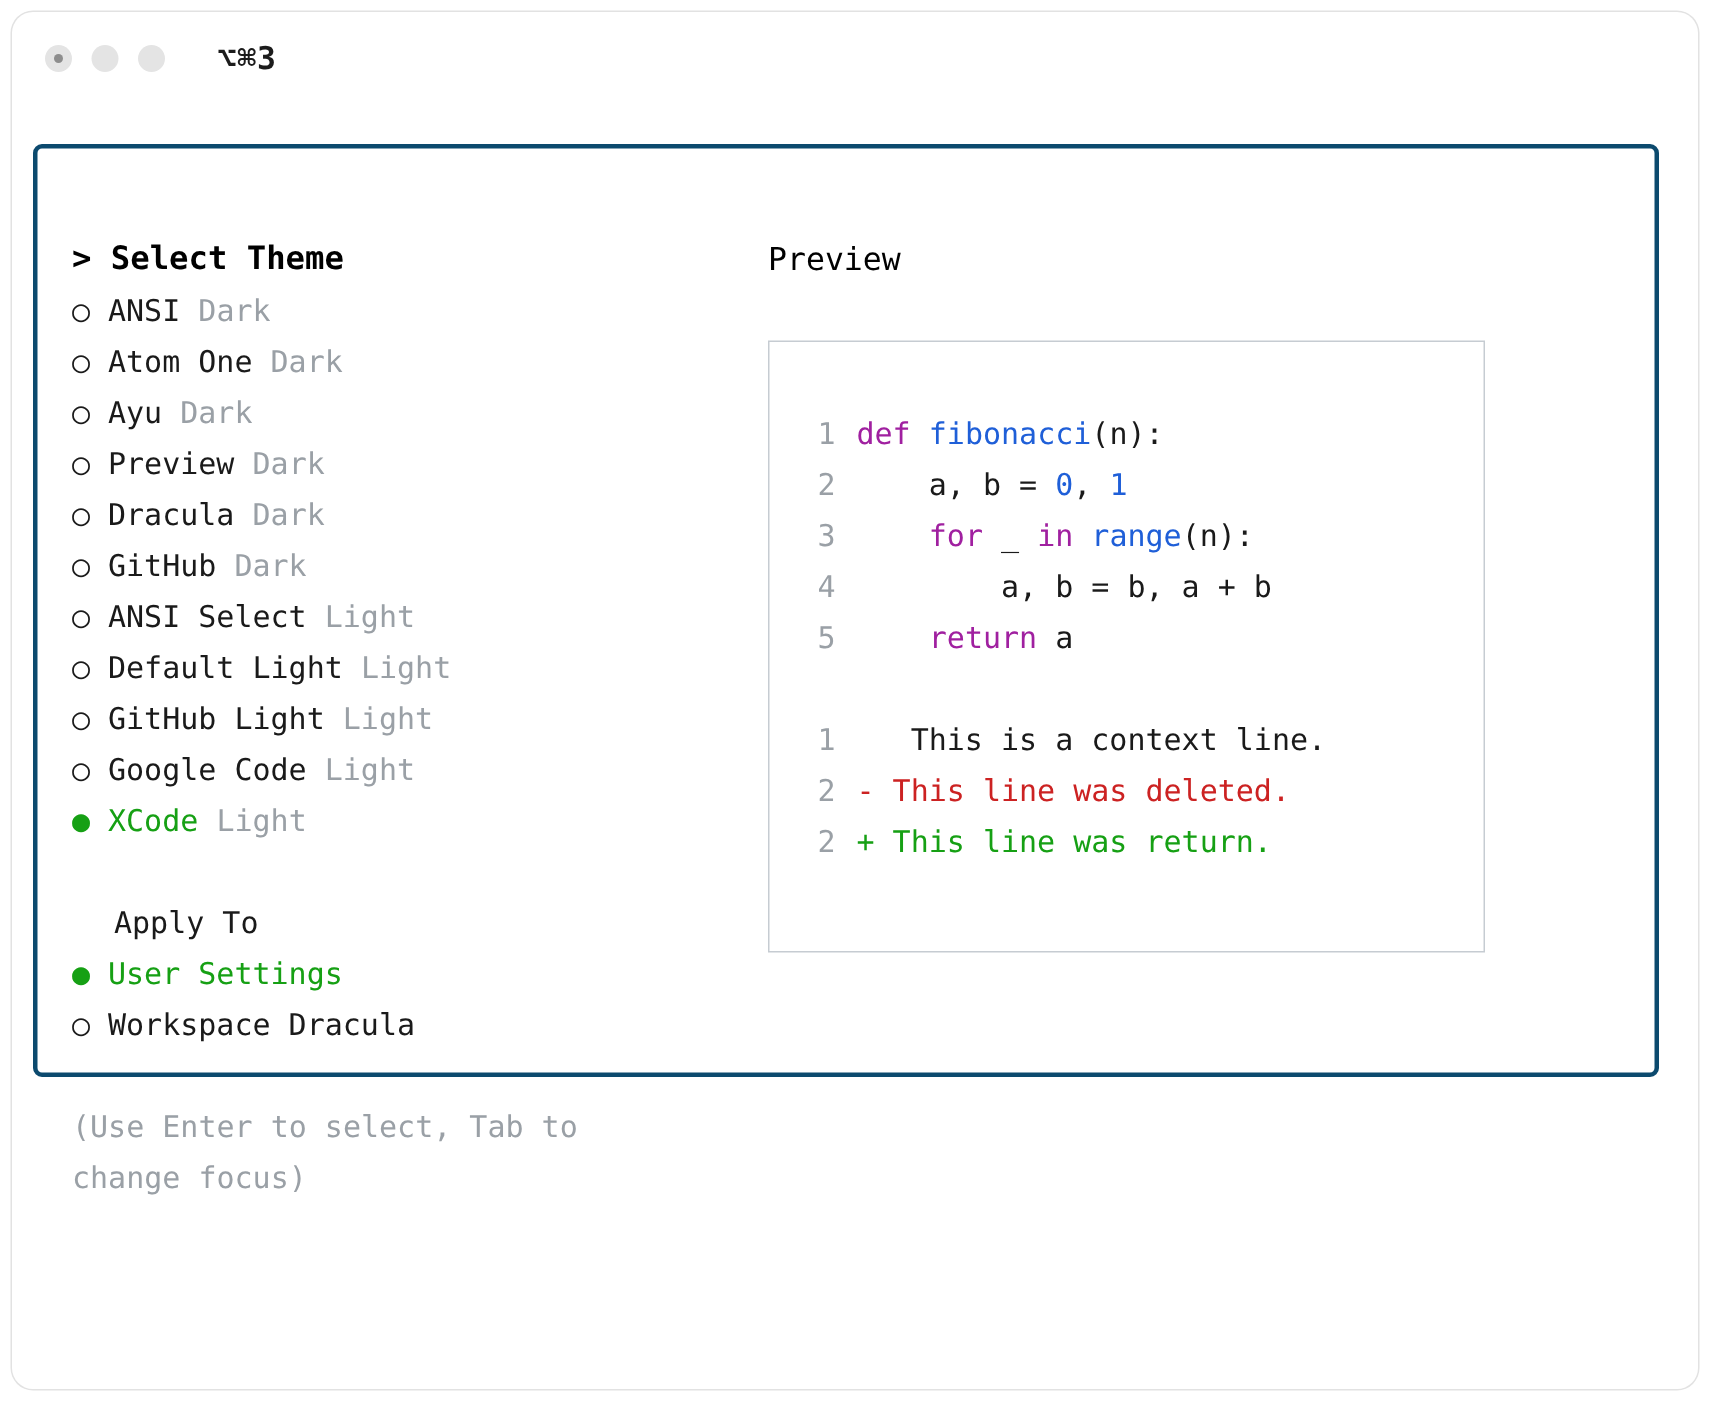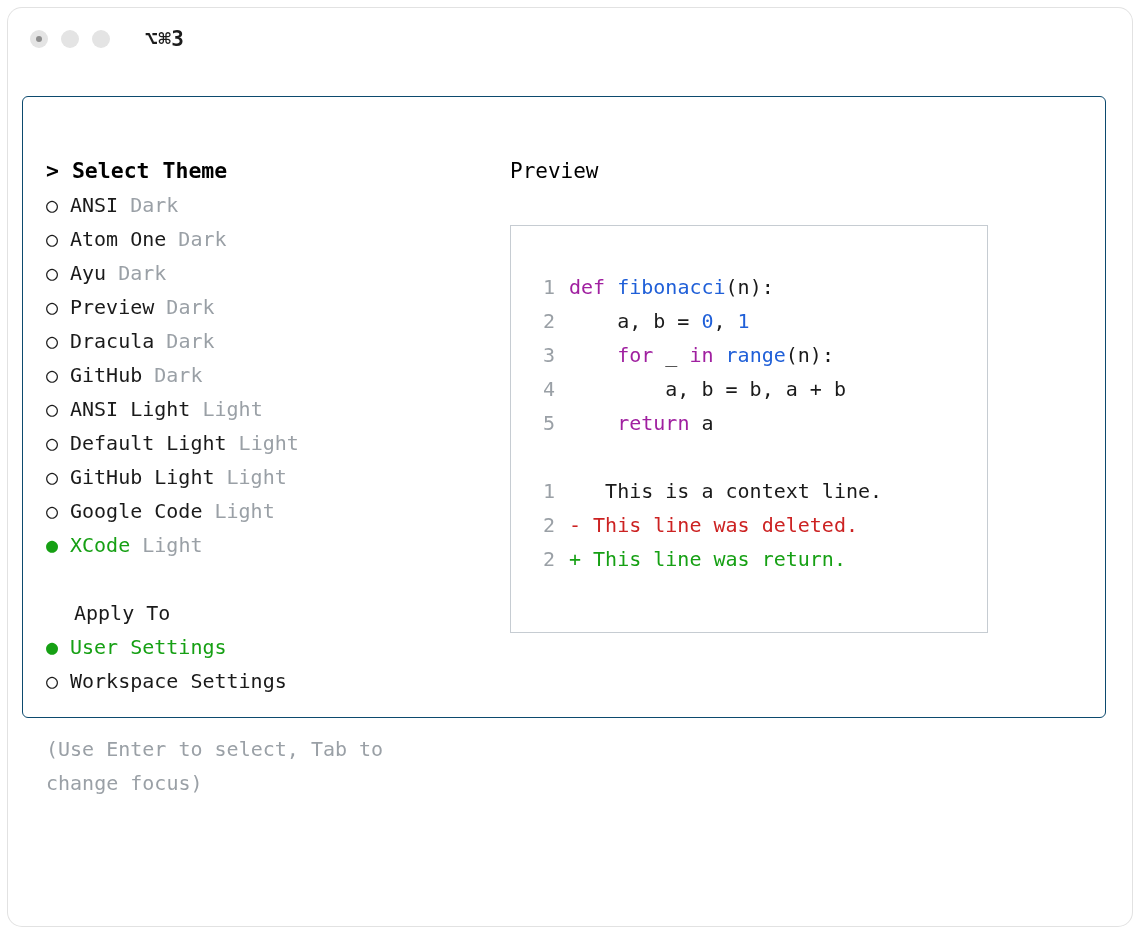--- a/index.html
+++ b/index.html
@@ -53,21 +53,21 @@
     font-weight: bold;
     color: #1c1c1c;
     letter-spacing: 0.5px;
   }
   .panel {
     position: absolute;
     left: 14px;
     top: 88px;
     width: 1084px;
     height: 622px;
-    border: 1px solid #0c4a6e;
+    border: 3px solid #0c4a6e;
     border-radius: 6px;
     box-sizing: border-box;
   }
   .content {
     position: absolute;
     left: 23px;
     top: 57px;
     right: 0;
     bottom: 0;
   }
@@ -181,31 +181,31 @@
 
       <div class="col-left">
         <div class="heading">&gt; Select Theme</div>
         <div id="theme-list">
             <div class="opt"><span class="marker">○</span><span class="opt-label">ANSI</span><span class="variant"> Dark</span></div>
             <div class="opt"><span class="marker">○</span><span class="opt-label">Atom One</span><span class="variant"> Dark</span></div>
             <div class="opt"><span class="marker">○</span><span class="opt-label">Ayu</span><span class="variant"> Dark</span></div>
             <div class="opt"><span class="marker">○</span><span class="opt-label">Preview</span><span class="variant"> Dark</span></div>
             <div class="opt"><span class="marker">○</span><span class="opt-label">Dracula</span><span class="variant"> Dark</span></div>
             <div class="opt"><span class="marker">○</span><span class="opt-label">GitHub</span><span class="variant"> Dark</span></div>
-            <div class="opt"><span class="marker">○</span><span class="opt-label">ANSI Light</span><span class="variant"> Light</span></div>
+            <div class="opt"><span class="marker">○</span><span class="opt-label">ANSI Select</span><span class="variant"> Light</span></div>
             <div class="opt"><span class="marker">○</span><span class="opt-label">Default Light</span><span class="variant"> Light</span></div>
             <div class="opt"><span class="marker">○</span><span class="opt-label">GitHub Light</span><span class="variant"> Light</span></div>
             <div class="opt"><span class="marker">○</span><span class="opt-label">Google Code</span><span class="variant"> Light</span></div>
             <div class="opt selected"><span class="marker">●</span><span class="opt-label">XCode</span><span class="variant"> Light</span></div>
           </div>
         <div class="spacer-sm"></div>
         <div class="apply-head">Apply To</div>
         <div id="apply-list">
             <div class="opt selected"><span class="marker">●</span><span class="opt-label">User Settings</span></div>
-            <div class="opt"><span class="marker">○</span><span class="opt-label">Workspace Settings</span></div>
+            <div class="opt"><span class="marker">○</span><span class="opt-label">Workspace Dracula</span></div>
           </div>
         <div class="hint">(Use Enter to select, Tab to change focus)</div>
       </div>
 
       <div class="col-right">
         <div class="preview-title">Preview</div>
         <div class="preview-box">
           <div id="code-block">
               <div class="code-line"><span class="ln">1</span><span class="kw">def </span><span class="fn">fibonacci</span><span class="pl">(n):</span></div>
               <div class="code-line"><span class="ln">2</span><span class="pl">    a, b = </span><span class="num">0</span><span class="pl">, </span><span class="num">1</span></div>

